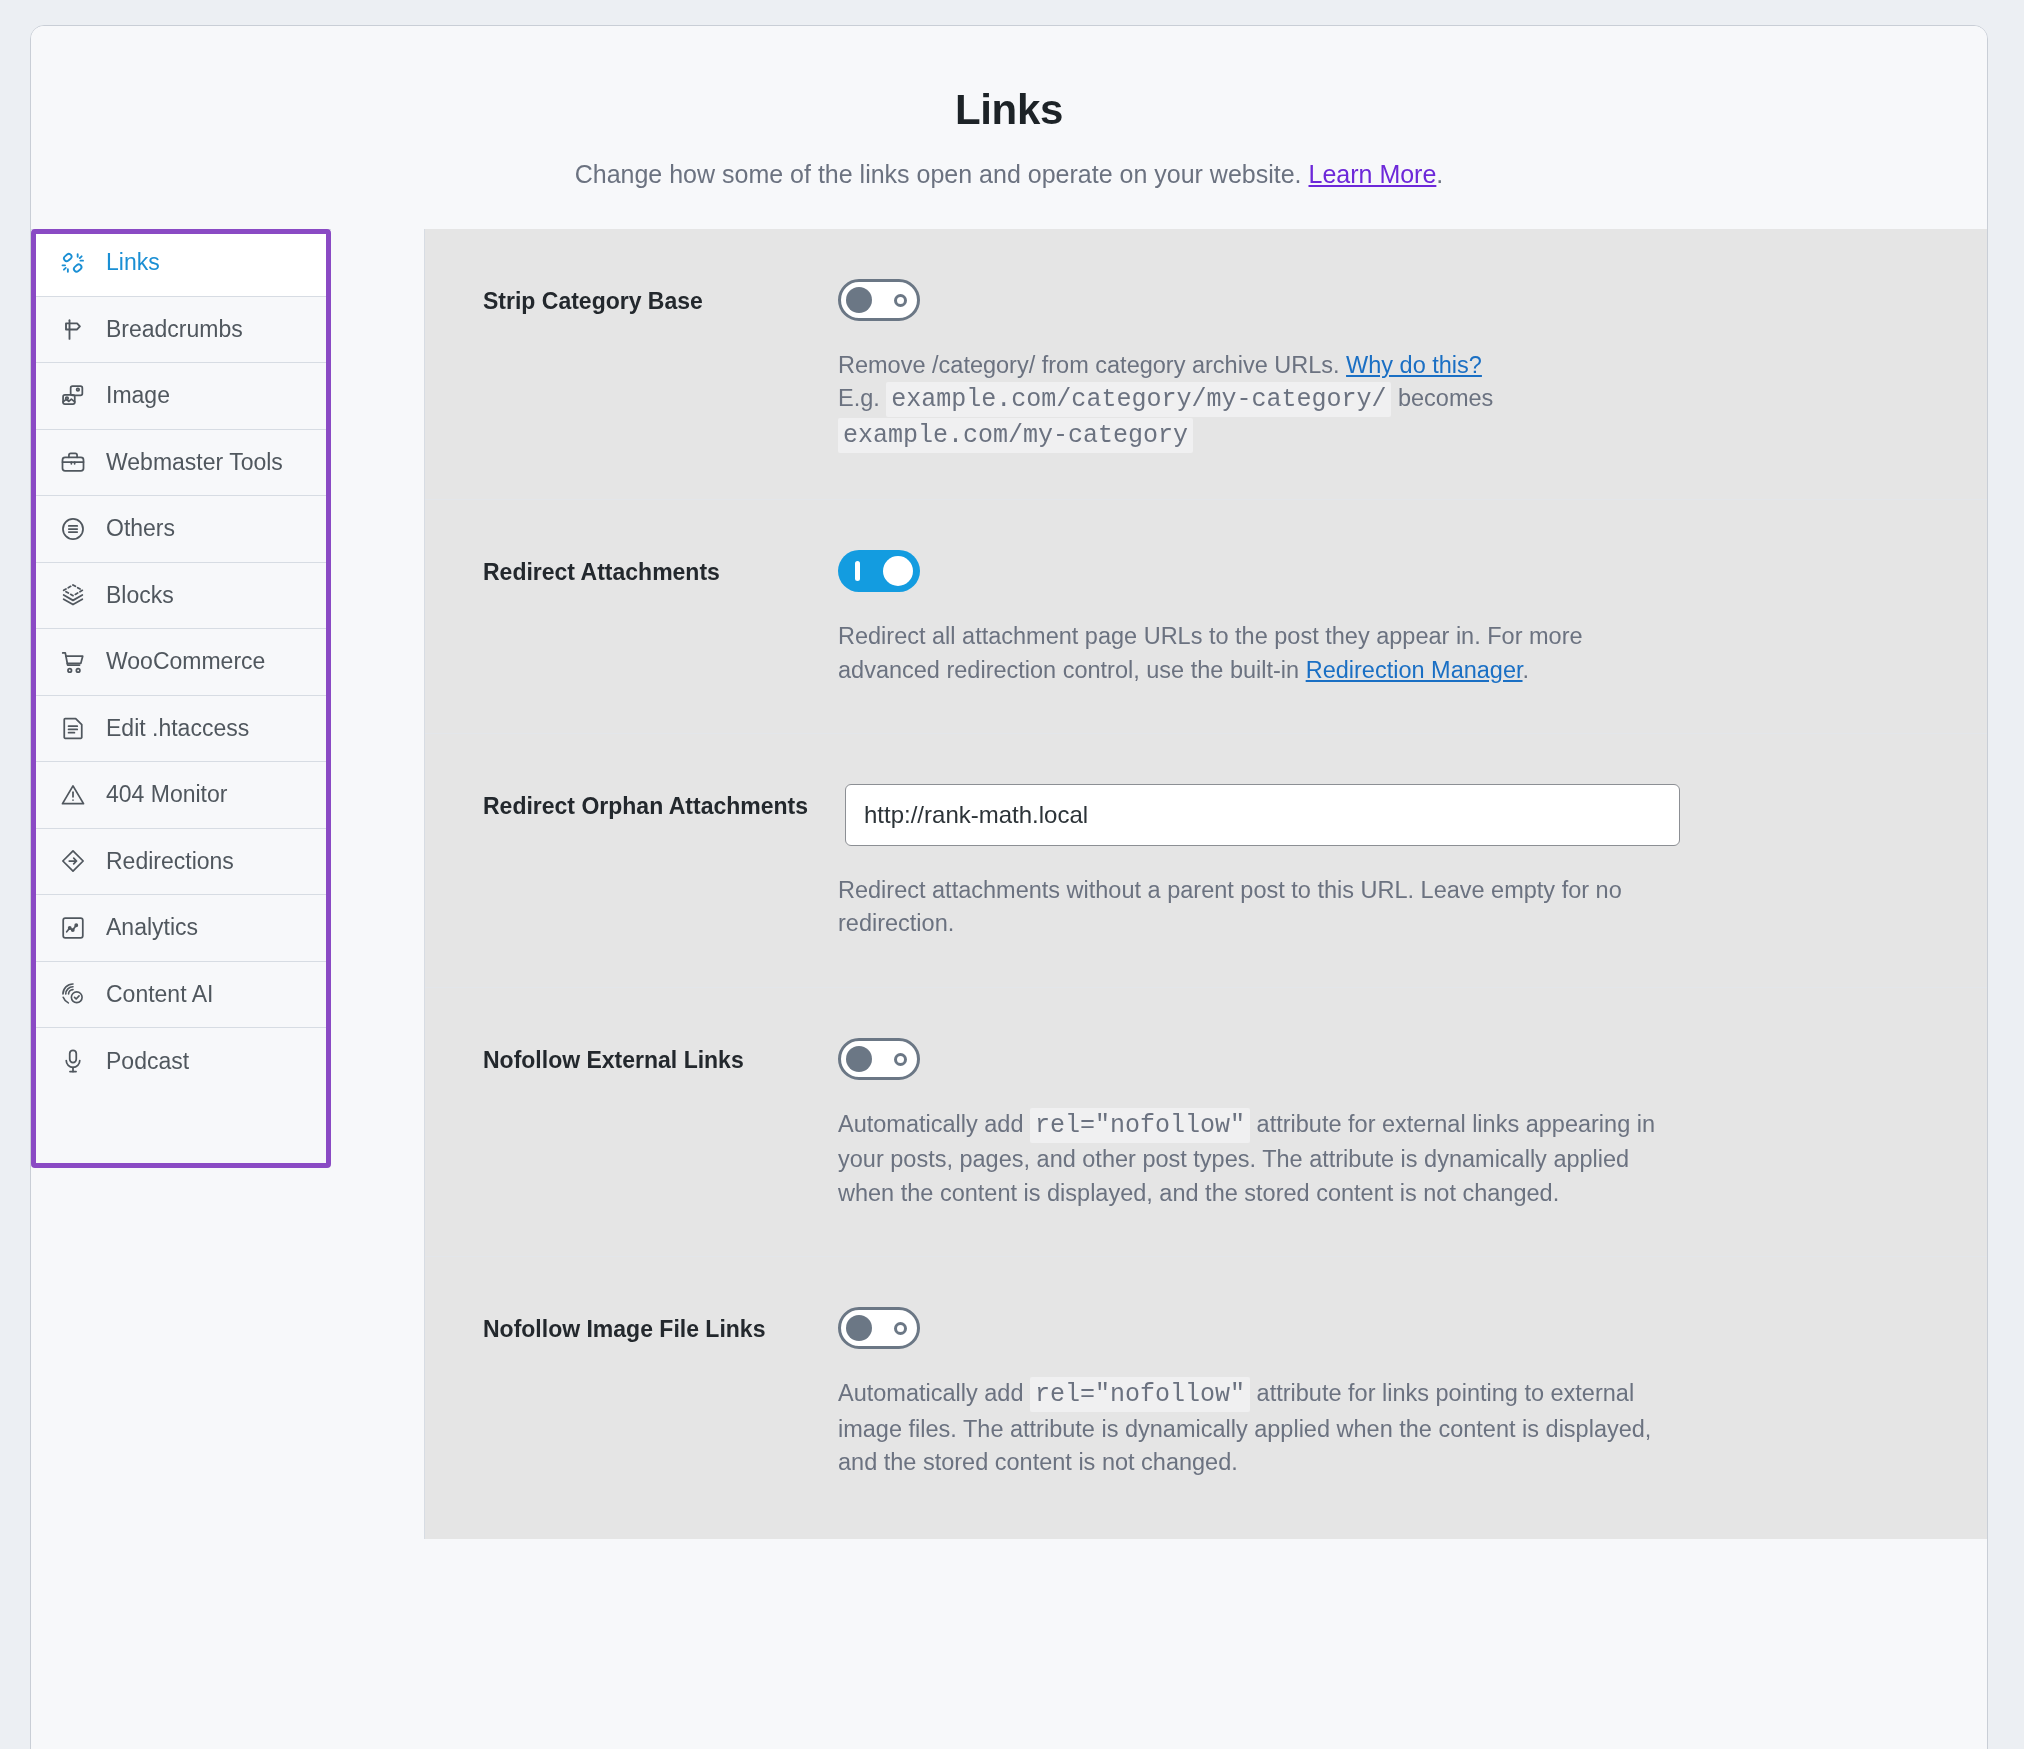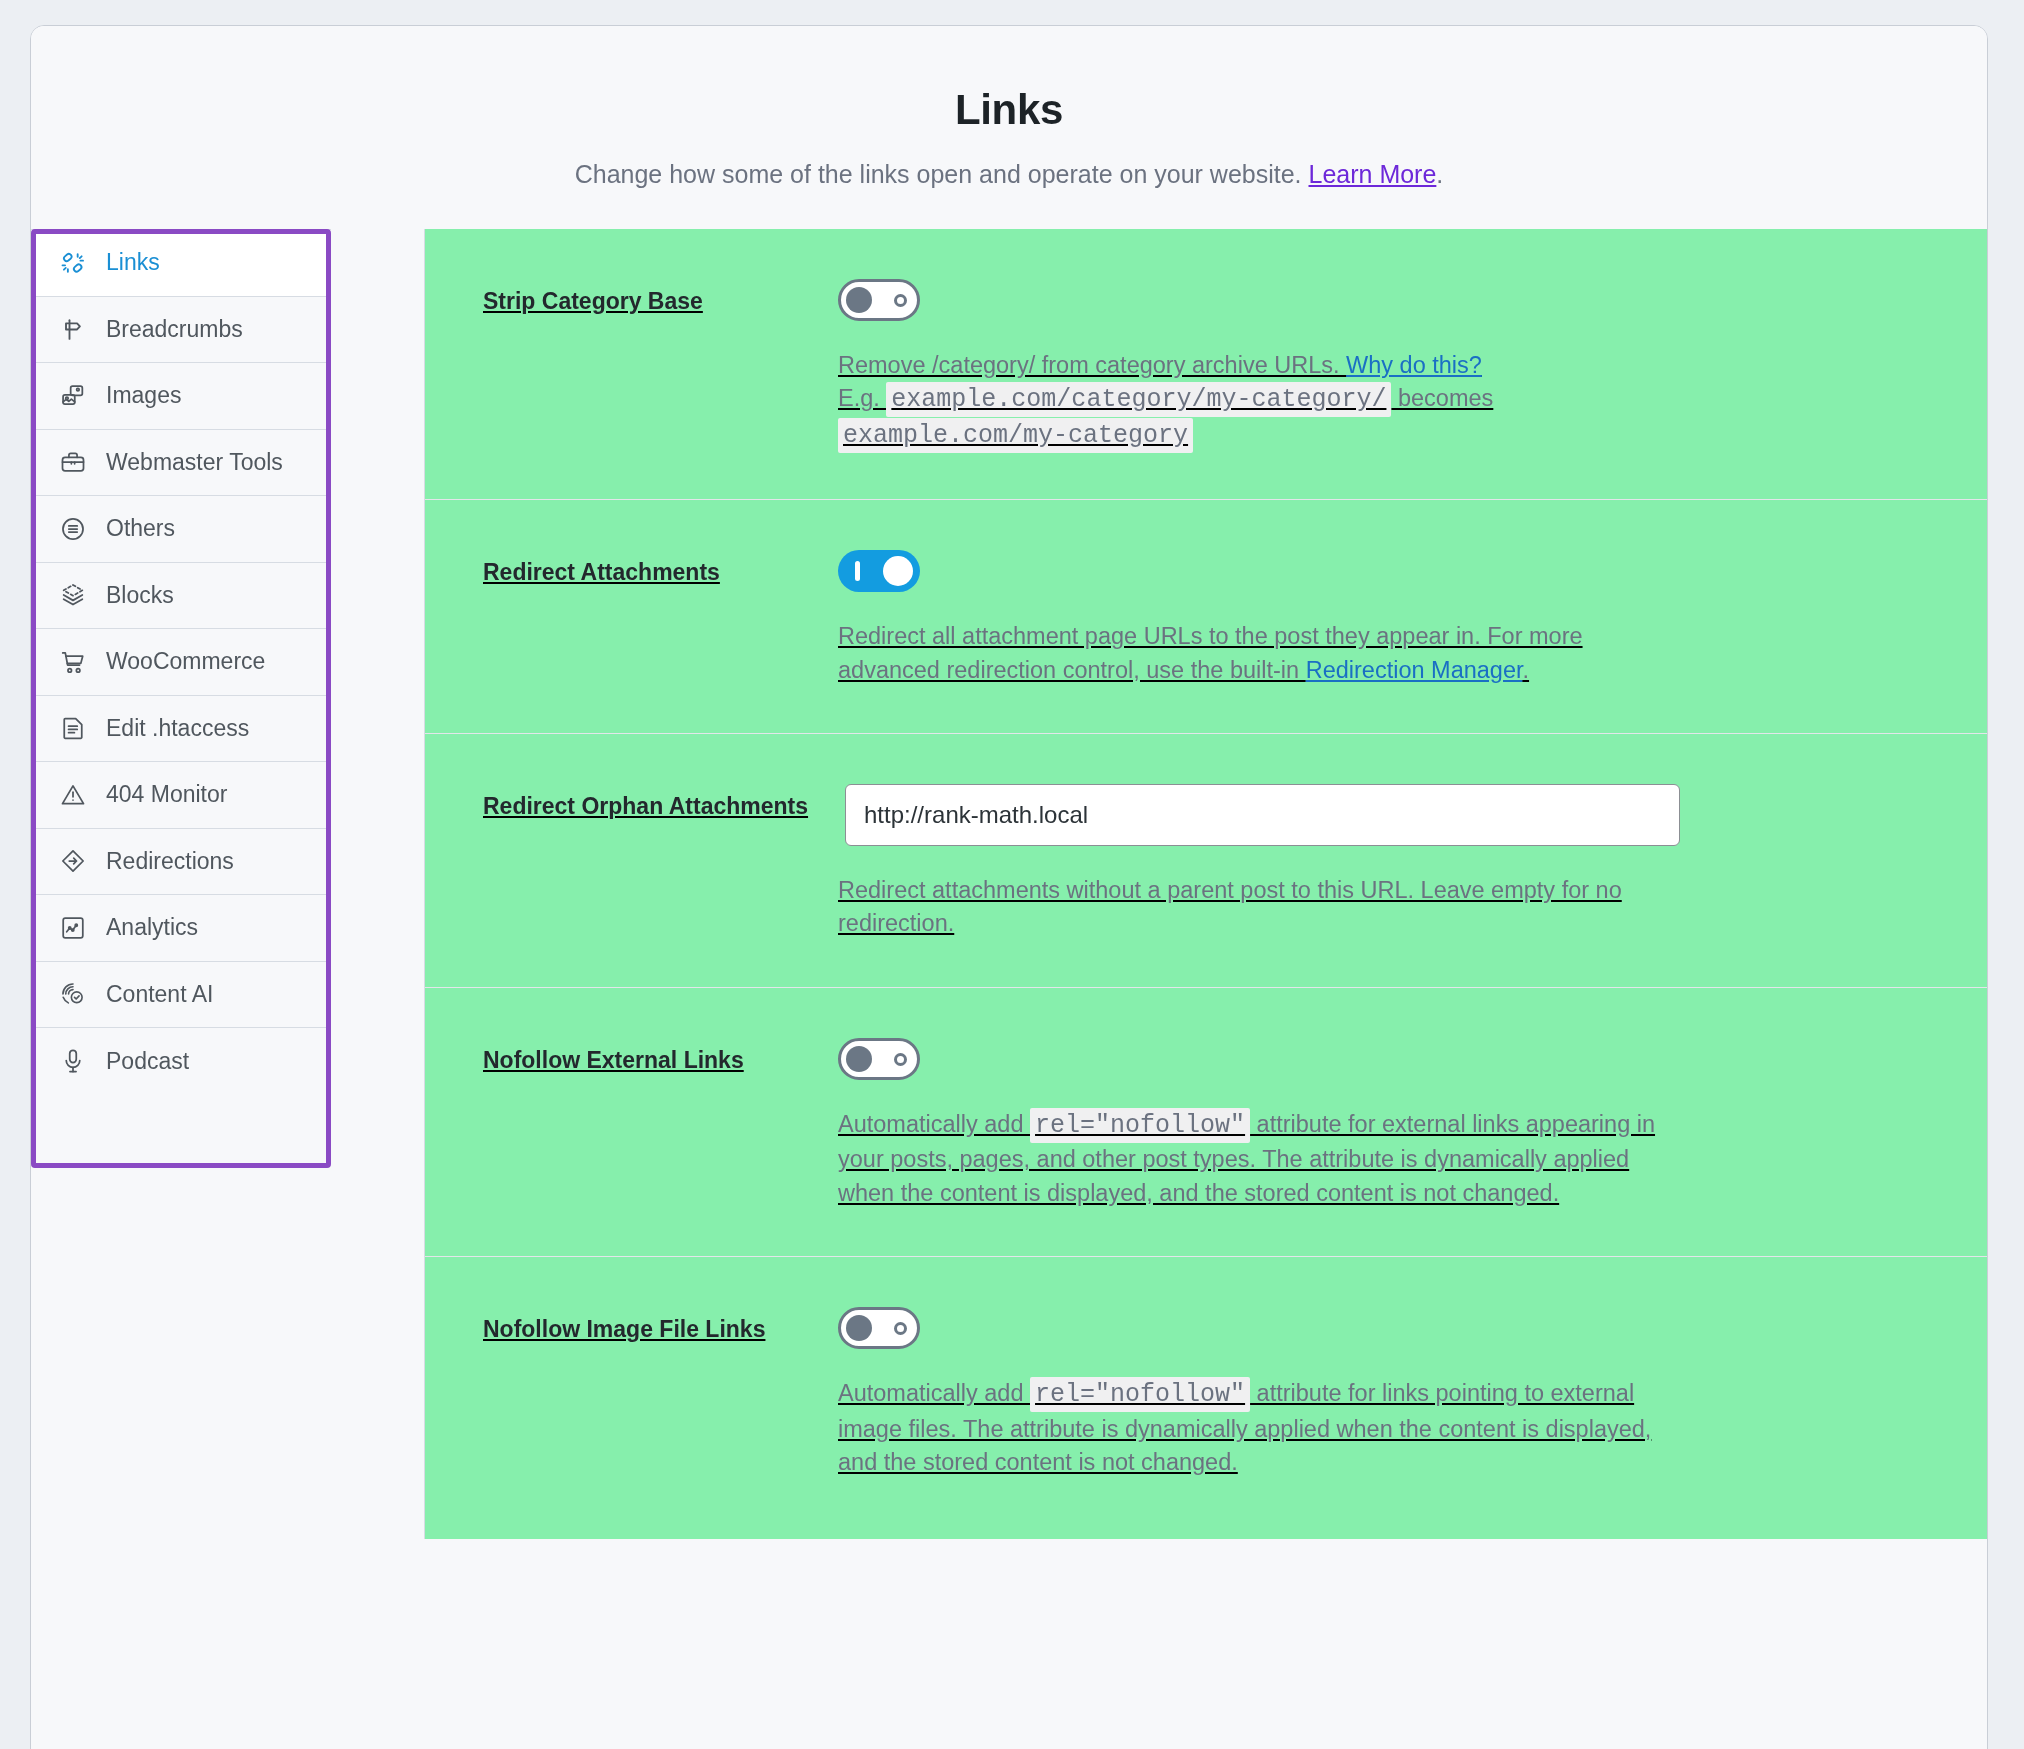--- a/index.html
+++ b/index.html
@@ -103,24 +103,23 @@
     height: 30px;
     flex: 0 0 30px;
     display: flex;
     align-items: center;
     justify-content: center;
   }
   .nav-item .nav-icon svg { width: 28px; height: 28px; display: block; }
   
   .main {
     flex: 1;
-    background: #86efac;
+    background: #e5e5e5;
     min-height: 1310px;
     padding: 0 0 0 0;
-    text-decoration: underline;
   }
   .setting-row {
     display: flex;
     align-items: flex-start;
     padding: 50px 60px 46px 58px;
     border-bottom: 1px solid #e3e6ea;
   }
   .setting-row:last-child { border-bottom: none; }
   .setting-label {
     flex: 0 0 355px;
@@ -253,21 +252,21 @@
           <li class="nav-item">
             <span class="nav-icon">
               <svg viewBox="0 0 24 24" fill="none" stroke="#50575e" stroke-width="1.5" stroke-linecap="round" stroke-linejoin="round">
                 <rect x="10" y="3.5" width="10" height="8" rx="1.6"></rect>
                 <circle cx="16.2" cy="6.6" r="1.1"></circle>
                 <rect x="3.5" y="11" width="10" height="8" rx="1.6"></rect>
                 <circle cx="6.8" cy="14" r="1.1"></circle>
                 <path d="M3.5 17l2.6-2.1 2.3 1.7 2.2-1.9 2.9 2.4"></path>
               </svg>
             </span>
-            <span>Images</span>
+            <span>Image</span>
           </li>
 
           <li class="nav-item">
             <span class="nav-icon">
               <svg viewBox="0 0 24 24" fill="none" stroke="#50575e" stroke-width="1.5" stroke-linecap="round" stroke-linejoin="round">
                 <rect x="3" y="8" width="18" height="11.5" rx="2.2"></rect>
                 <path d="M8.5 8V6.2a1.6 1.6 0 011.6-1.6h3.8A1.6 1.6 0 0115.5 6.2V8"></path>
                 <path d="M3 12h18"></path>
                 <path d="M10.6 12v1.6M13.4 12v1.6"></path>
               </svg>

